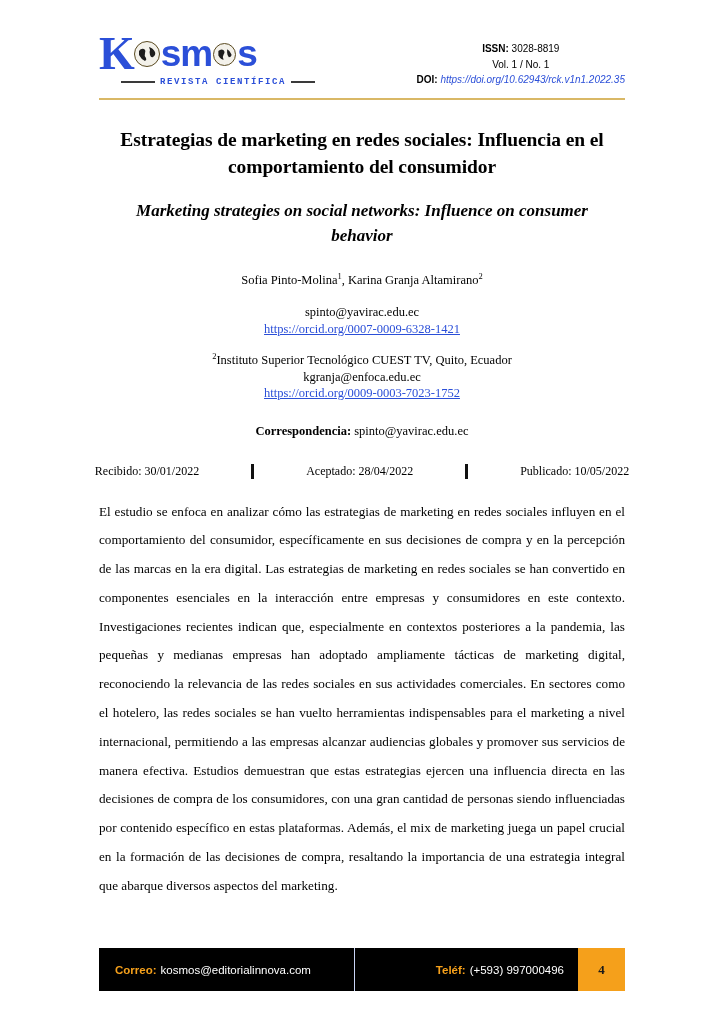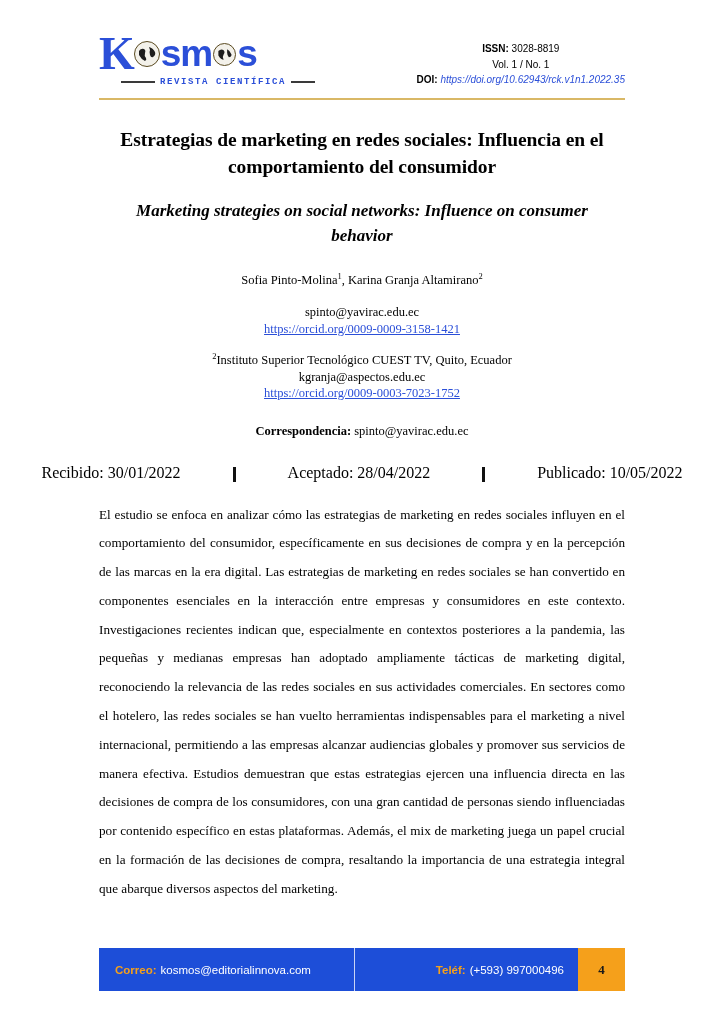--- a/index.html
+++ b/index.html
@@ -172,21 +172,21 @@
     line-height: 17px;
   }
   .corr b { font-weight: bold; }
 
   
   .dates {
     margin-top: 24px;
     display: flex;
     align-items: flex-end;
     justify-content: center;
-    font-size: 16px;
+    font-size: 12px;
   }
   .dates .d { white-space: nowrap; }
   .sep {
     width: 3px;
     height: 15px;
     background: #111;
     margin: 0 52px;
     flex: 0 0 auto;
   }
 
@@ -208,21 +208,21 @@
   .footer {
     position: absolute;
     left: 99px;
     top: 948px;
     width: 526px;
     height: 43px;
     display: flex;
     font-family: "Liberation Sans", "DejaVu Sans", sans-serif;
   }
   .foot-mail, .foot-tel {
-    background: #1d4ed8;
+    background: #000000;
     color: #ffffff;
     font-size: 11.5px;
     display: flex;
     align-items: center;
     height: 100%;
     box-sizing: border-box;
   }
   .foot-mail {
     flex: 0 0 256px;
     padding-left: 16px;
@@ -302,26 +302,26 @@
 
     <h1 class="title-es">Estrategias de marketing en redes sociales: Influencia en el comportamiento del consumidor</h1>
     <h2 class="title-en">Marketing strategies on social networks: Influence on consumer behavior</h2>
 
     <div class="authors">
       <span>Sofia Pinto-Molina</span><sup>1</sup><span>, Karina Granja Altamirano</span><sup>2</sup>
     </div>
 
     <div class="affil">
       <span class="mail">spinto@yavirac.edu.ec</span>
-      <span class="orcid">https://orcid.org/0009-0009-3158-1421</span>
+      <span class="orcid">https://orcid.org/0007-0009-6328-1421</span>
     </div>
 
     <div class="affil">
       <div><sup>2</sup><span>Instituto Superior Tecnológico CUEST TV, Quito, Ecuador</span></div>
-      <span class="mail">kgranja@aspectos.edu.ec</span>
+      <span class="mail">kgranja@enfoca.edu.ec</span>
       <span class="orcid">https://orcid.org/0009-0003-7023-1752</span>
     </div>
 
     <div class="corr">
       <b>Correspondencia:</b>
       <span>spinto@yavirac.edu.ec</span>
     </div>
 
     <div class="dates">
       <span class="d">Recibido: 30/01/2022</span>

